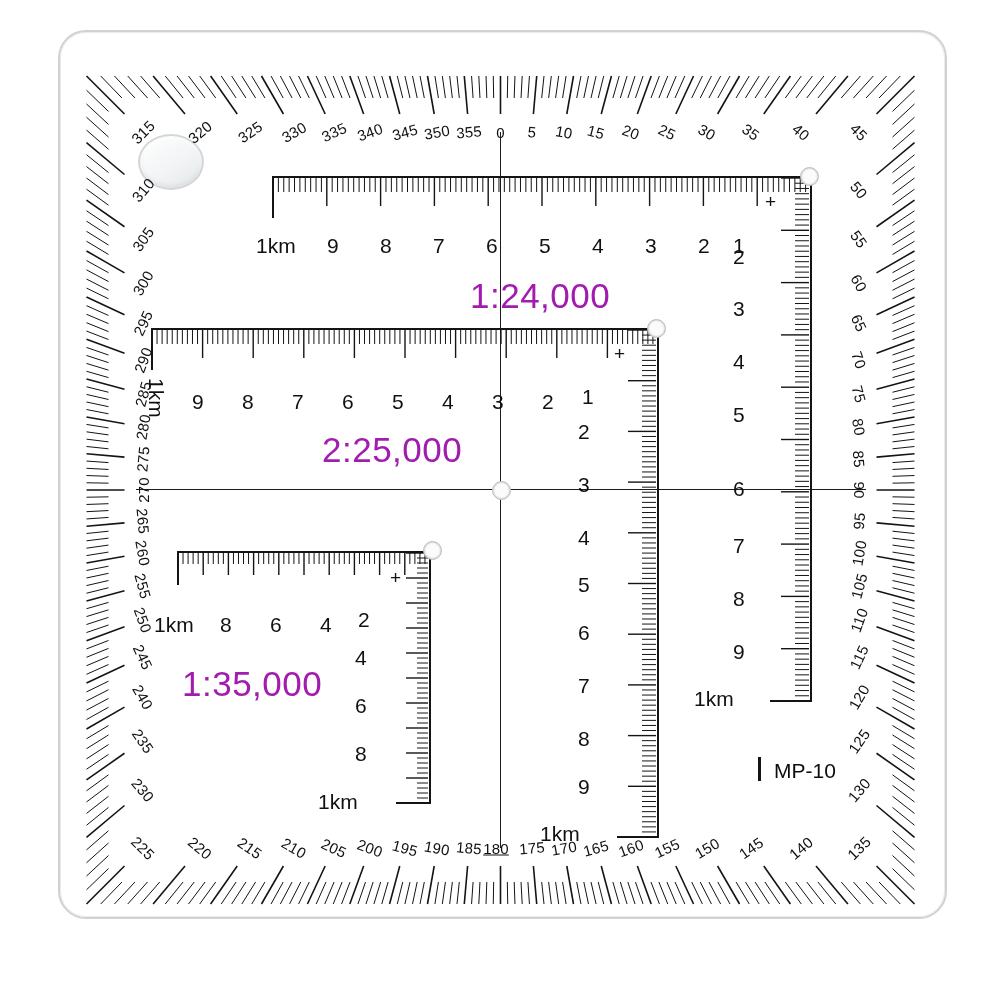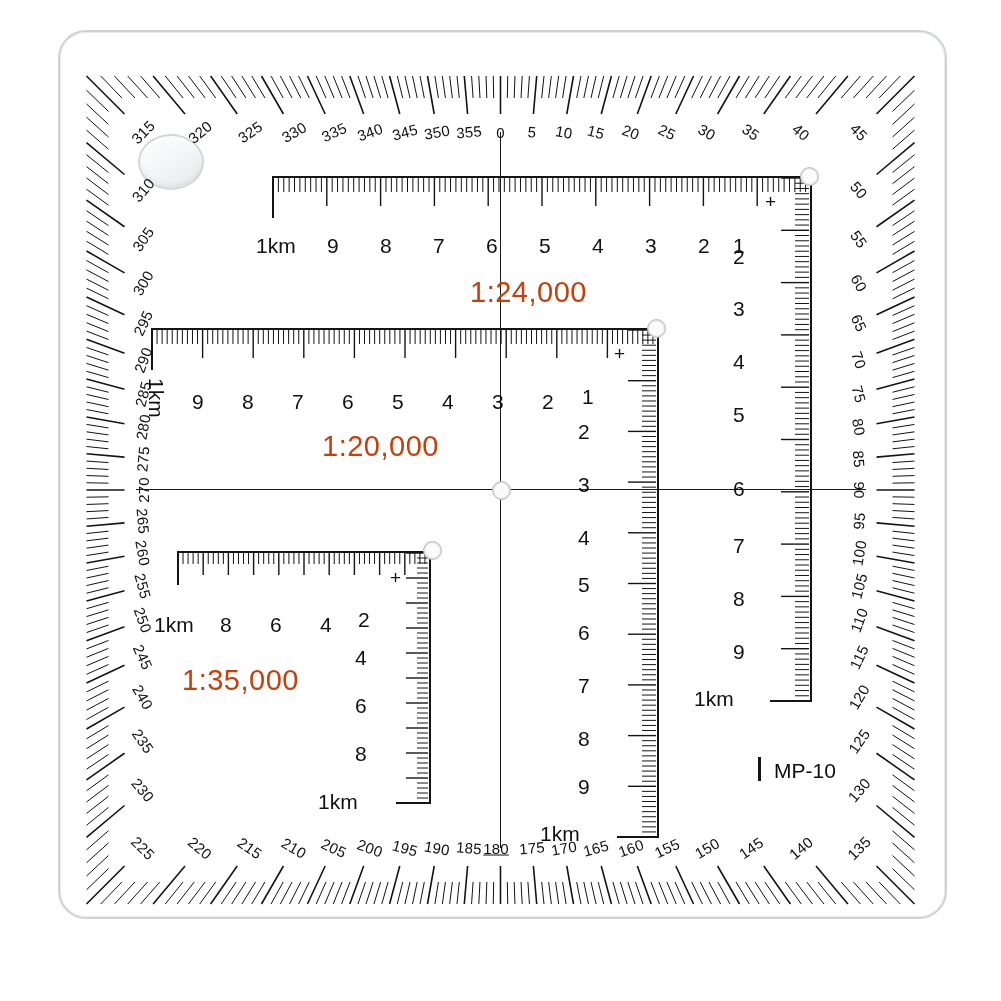--- a/index.html
+++ b/index.html
@@ -85,22 +85,22 @@
     font-size: 21px;
     color: #111;
     white-space: nowrap;
   }
   .rlabel.vert {
     transform-origin: 0 0;
   }
 
   .scale-title {
     position: absolute;
-    font-size: 29px;
-    color: #c2410c;
+    font-size: 35px;
+    color: #a21caf;
     letter-spacing: 0.5px;
     white-space: nowrap;
   }
 
   .model-label {
     position: absolute;
     font-size: 21px;
     color: #0d0d0d;
     white-space: nowrap;
   }
@@ -946,21 +946,21 @@
           <line x1="656" y1="811.6500000000001" x2="642" y2="811.6500000000001" stroke-width="1"></line>
           <line x1="656" y1="816.72" x2="642" y2="816.72" stroke-width="1"></line>
           <line x1="656" y1="821.79" x2="642" y2="821.79" stroke-width="1"></line>
           <line x1="656" y1="826.86" x2="642" y2="826.86" stroke-width="1"></line>
           <line x1="656" y1="831.9300000000001" x2="642" y2="831.9300000000001" stroke-width="1"></line>
           <line x1="656" y1="837" x2="628" y2="837" stroke-width="1.4"></line>
         </g>
     </svg>
   </div>
 
-  <div class="scale-title" style="left:322px; top:430px;">1:20,000</div>
+  <div class="scale-title" style="left:322px; top:430px;">2:25,000</div>
   <div class="plus" style="left:614px; top:344px;">+</div>
 
   <div class="rlabel vert" style="left:168px; top:378px; transform:rotate(90deg);">1km</div>
   <div class="rlabel" style="left:192px; top:390px;">9</div>
   <div class="rlabel" style="left:242px; top:390px;">8</div>
   <div class="rlabel" style="left:292px; top:390px;">7</div>
   <div class="rlabel" style="left:342px; top:390px;">6</div>
   <div class="rlabel" style="left:392px; top:390px;">5</div>
   <div class="rlabel" style="left:442px; top:390px;">4</div>
   <div class="rlabel" style="left:492px; top:390px;">3</div>

